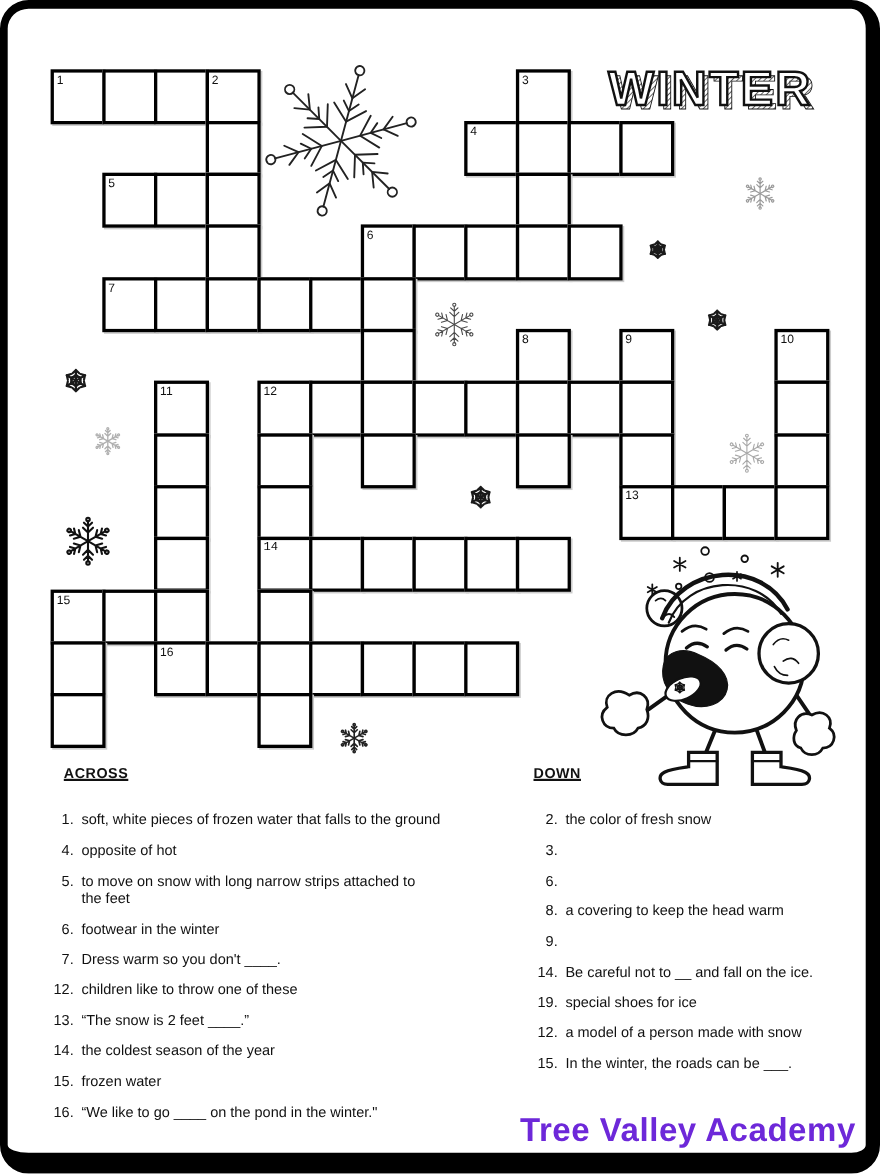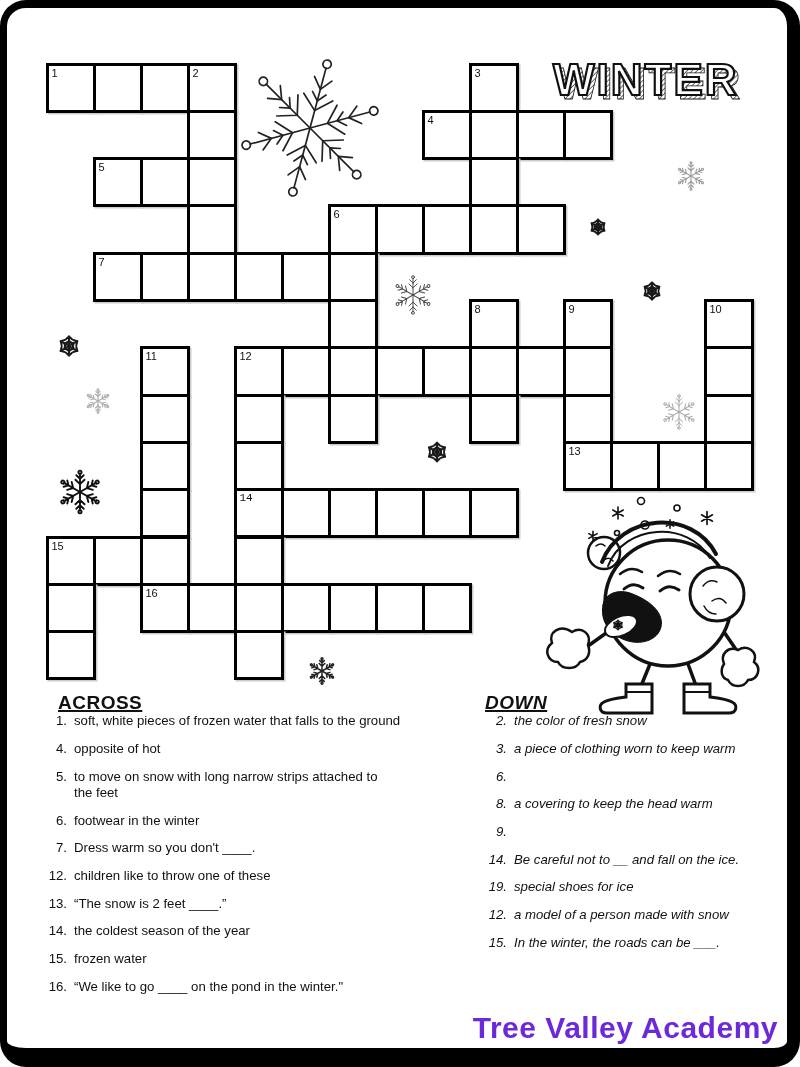--- a/index.html
+++ b/index.html
@@ -9,23 +9,23 @@
          border-radius:26px;pointer-events:none;z-index:50;}
   .decor{position:absolute;left:0;top:0;z-index:1;pointer-events:none;}
   #grid{position:absolute;left:0;top:0;z-index:2;}
   .cell{position:absolute;box-sizing:border-box;background:#fff;border:3px solid #000;
         box-shadow:1.5px 1.5px 0 #cccccc;}
   .cellnum{position:absolute;left:3px;top:1px;font-size:11px;line-height:12px;color:#111;}
   .title-svg{position:absolute;left:546px;top:48px;z-index:2;}
   .clues{position:absolute;z-index:3;top:695px;left:0;width:800px;font-size:13.2px;line-height:16.2px;}
   .clue-col{position:absolute;top:0;}
   .col-across{left:45px;width:412px;}
-  .col-down{left:485px;width:294px;font-style:italic;}
-  .clue-heading{font-weight:bold;font-size:19px;letter-spacing:.5px;
-                text-decoration:underline;text-decoration-thickness:2px;margin-bottom:2px;}
+  .col-down{left:485px;width:294px;}
+  .clue-heading{font-weight:bold;font-size:13px;letter-spacing:.5px;
+                text-decoration:underline;text-decoration-thickness:2px;margin-bottom:26px;}
   .col-across .clue-heading{margin-left:13px;}
   .clue{display:flex;margin-bottom:11.5px;}
   .clue-num{flex:0 0 22px;text-align:right;margin-right:7px;}
   .clue-text{white-space:pre-line;}
   .brand{position:absolute;right:22px;top:1011px;z-index:3;font-size:30px;font-weight:bold;letter-spacing:.5px;}
 </style>
 </head>
 <body>
 
 <div class="page">
@@ -306,21 +306,20 @@
     </div>
     <div class="clue-col col-down">
       <div class="clue-heading">DOWN</div>
       <div id="down-list">
           <div class="clue">
             <span class="clue-num">2.</span>
             <span class="clue-text">the color of fresh snow</span>
           </div>
           <div class="clue">
             <span class="clue-num">3.</span>
-            <span class="clue-text">a piece of clothing worn to keep warm</span>
           </div>
           <div class="clue">
             <span class="clue-num">6.</span>
           </div>
           <div class="clue">
             <span class="clue-num">8.</span>
             <span class="clue-text">a covering to keep the head warm</span>
           </div>
           <div class="clue">
             <span class="clue-num">9.</span>

